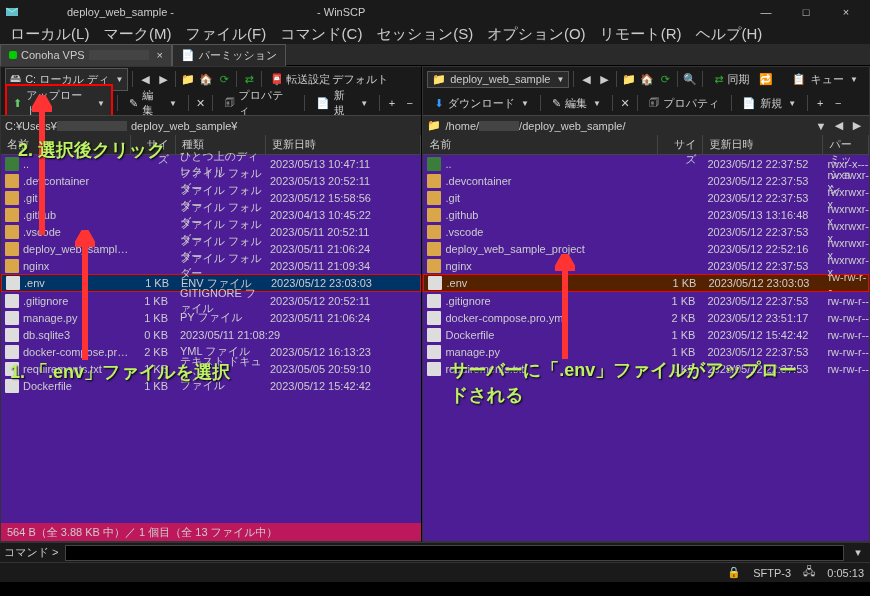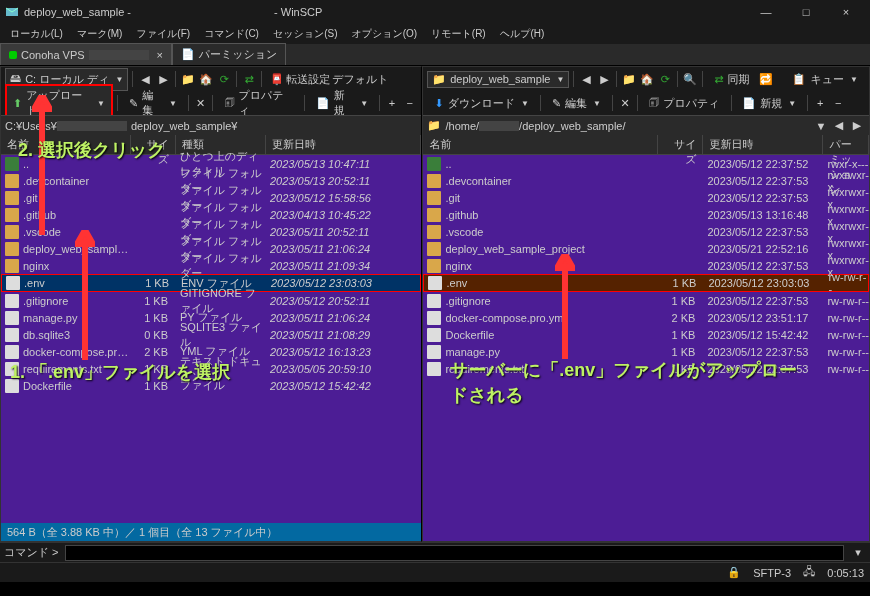--- a/index.html
+++ b/index.html
@@ -1,24 +1,24 @@
 <!DOCTYPE html>
 <html><head>
 <meta charset="utf-8">
 <style>
 * { margin: 0; padding: 0; box-sizing: border-box; }
 body { font-family: "MS Gothic", "Meiryo", sans-serif; font-size: 11px; color: #ccc; background: #000; width: 870px; height: 596px; overflow: hidden; position: relative; }
-.titlebar { height: 24px; background: #1a1a1a; display: flex; align-items: center; padding: 0 4px; }
+.titlebar { height: 24px; background: #1a1a1a; display: flex; align-items: center; padding: 0 4px; gap: 43px; }
 .titlebar .icon { width: 16px; height: 16px; margin-right: 4px; }
 .titlebar .title { flex: 1; color: #ccc; font-size: 11px; }
 .titlebar .winbtns { display: flex; gap: 0; }
 .winbtn { width: 40px; height: 24px; display: flex; align-items: center; justify-content: center; color: #ccc; cursor: pointer; }
 .menubar { height: 20px; background: #1a1a1a; display: flex; align-items: center; padding: 0 4px; gap: 2px; }
-.menuitem { padding: 2px 6px; color: #ccc; cursor: pointer; font-size: 10px; }
-.tabbar { height: 22px; background: #2a2a2a; display: flex; align-items: flex-end; border-bottom: 1px solid #000; }
+.menuitem { padding: 2px 6px; color: #ccc; cursor: pointer; font-size: 15px; }
+.tabbar { height: 22px; background: #2a2a2a; display: flex; align-items: center; border-bottom: 1px solid #000; }
 .tab { height: 22px; display: flex; align-items: center; padding: 0 8px; background: #3a3a3a; border: 1px solid #555; border-bottom: none; color: #ccc; gap: 4px; cursor: pointer; font-size: 11px; }
 .tab .dot { width: 8px; height: 8px; background: #0c0; border-radius: 2px; }
 .tab .closex { margin-left: 4px; cursor: pointer; }
 .tb-btn { display: flex; align-items: center; gap: 2px; padding: 2px 4px; cursor: pointer; color: #ccc; font-size: 11px; }
 .tb-icon { width: 16px; height: 16px; display: inline-flex; align-items: center; justify-content: center; }
 .tb-sep { width: 1px; height: 16px; background: #444; margin: 0 2px; }
 .panes { display: flex; height: 476px; }
 .pane { flex: 1; display: flex; flex-direction: column; border: 1px solid #333; }
 .pane-left { border-right: 1px solid #000; }
 .drivebar { height: 24px; background: #1a1a1a; display: flex; align-items: center; padding: 0 4px; gap: 2px; }
@@ -45,28 +45,28 @@
 .row { height: 17px; display: flex; align-items: center; font-size: 11px; color: #ccc; cursor: pointer; }
 .row.selected { background: #003366; border: 1px solid #f00; height: 18px; }
 .row.highlight { background: #552200; border: 1px solid #f00; height: 18px; }
 .row .ficon { width: 14px; height: 14px; margin: 0 4px; display: inline-block; }
 .ficon.folder { background: #d9a74a; border-radius: 1px; }
 .ficon.folder.up { background: #3a7e3a; }
 .ficon.file { background: #ddd; border-radius: 1px; }
 .row .fname { width: 106px; overflow: hidden; white-space: nowrap; text-overflow: ellipsis; }
 .row .fsize { width: 45px; text-align: right; padding-right: 6px; }
 .row .ftype { width: 90px; padding-left: 6px; }
-.row .fdate { flex: 1; padding-left: 6px; font-style: italic; }
+.row .fdate { flex: 1; padding-left: 6px; }
 .row .rfname { width: 211px; overflow: hidden; white-space: nowrap; text-overflow: ellipsis; }
 .row .rfsize { width: 45px; text-align: right; padding-right: 6px; }
 .row .rfdate { width: 120px; padding-left: 6px; }
 .row .rfperm { flex: 1; padding-left: 6px; }
 .annotation { position: absolute; color: #bef264; font-weight: bold; font-size: 18px; text-shadow: 1px 1px 2px #000; pointer-events: none; z-index: 100; }
 .red-arrow { position: absolute; pointer-events: none; z-index: 99; }
-.statusbar { height: 18px; background: #0369a1; display: flex; align-items: center; padding: 0 6px; color: #ccc; font-size: 11px; }
+.statusbar { height: 18px; background: #be185d; display: flex; align-items: center; padding: 0 6px; color: #ccc; font-size: 11px; }
 .commandbar { height: 20px; background: #1a1a1a; display: flex; align-items: center; padding: 0 4px; gap: 6px; border-top: 1px solid #333; }
 .commandbar input { flex: 1; background: #000; border: 1px solid #444; color: #ccc; padding: 1px 4px; font-size: 11px; }
 .footer { height: 20px; background: #1a1a1a; display: flex; align-items: center; justify-content: flex-end; padding: 0 6px; gap: 12px; color: #ccc; font-size: 11px; border-top: 1px solid #333; }
 .lock { color: #d9a74a; }
 svg.app-icon path { fill: #6bc; }
 </style>
 </head>
 <body>
 
 <div class="titlebar">
@@ -244,21 +244,20 @@
             <span class="ficon file"></span>
             <span class="fname">manage.py</span>
             <span class="fsize">1 KB</span>
             <span class="ftype">PY ファイル</span>
             <span class="fdate">2023/05/11 21:06:24</span>
           </div>
           <div class="row">
             <span class="ficon file"></span>
             <span class="fname">db.sqlite3</span>
             <span class="fsize">0 KB</span>
-            <span class="ftype">SQLITE3 ファイル</span>
             <span class="fdate">2023/05/11 21:08:29</span>
           </div>
           <div class="row">
             <span class="ficon file"></span>
             <span class="fname">docker-compose.pro...</span>
             <span class="fsize">2 KB</span>
             <span class="ftype">YML ファイル</span>
             <span class="fdate">2023/05/12 16:13:23</span>
           </div>
           <div class="row">
@@ -391,21 +390,21 @@
             <span class="ficon folder"></span>
             <span class="rfname">.vscode</span>
             <span class="rfsize"></span>
             <span class="rfdate">2023/05/12 22:37:53</span>
             <span class="rfperm">rwxrwxr-x</span>
           </div>
           <div class="row">
             <span class="ficon folder"></span>
             <span class="rfname">deploy_web_sample_project</span>
             <span class="rfsize"></span>
-            <span class="rfdate">2023/05/21 22:52:16</span>
+            <span class="rfdate">2023/05/12 22:52:16</span>
             <span class="rfperm">rwxrwxr-x</span>
           </div>
           <div class="row">
             <span class="ficon folder"></span>
             <span class="rfname">nginx</span>
             <span class="rfsize"></span>
             <span class="rfdate">2023/05/12 22:37:53</span>
             <span class="rfperm">rwxrwxr-x</span>
           </div>
           <div class="row highlight">

